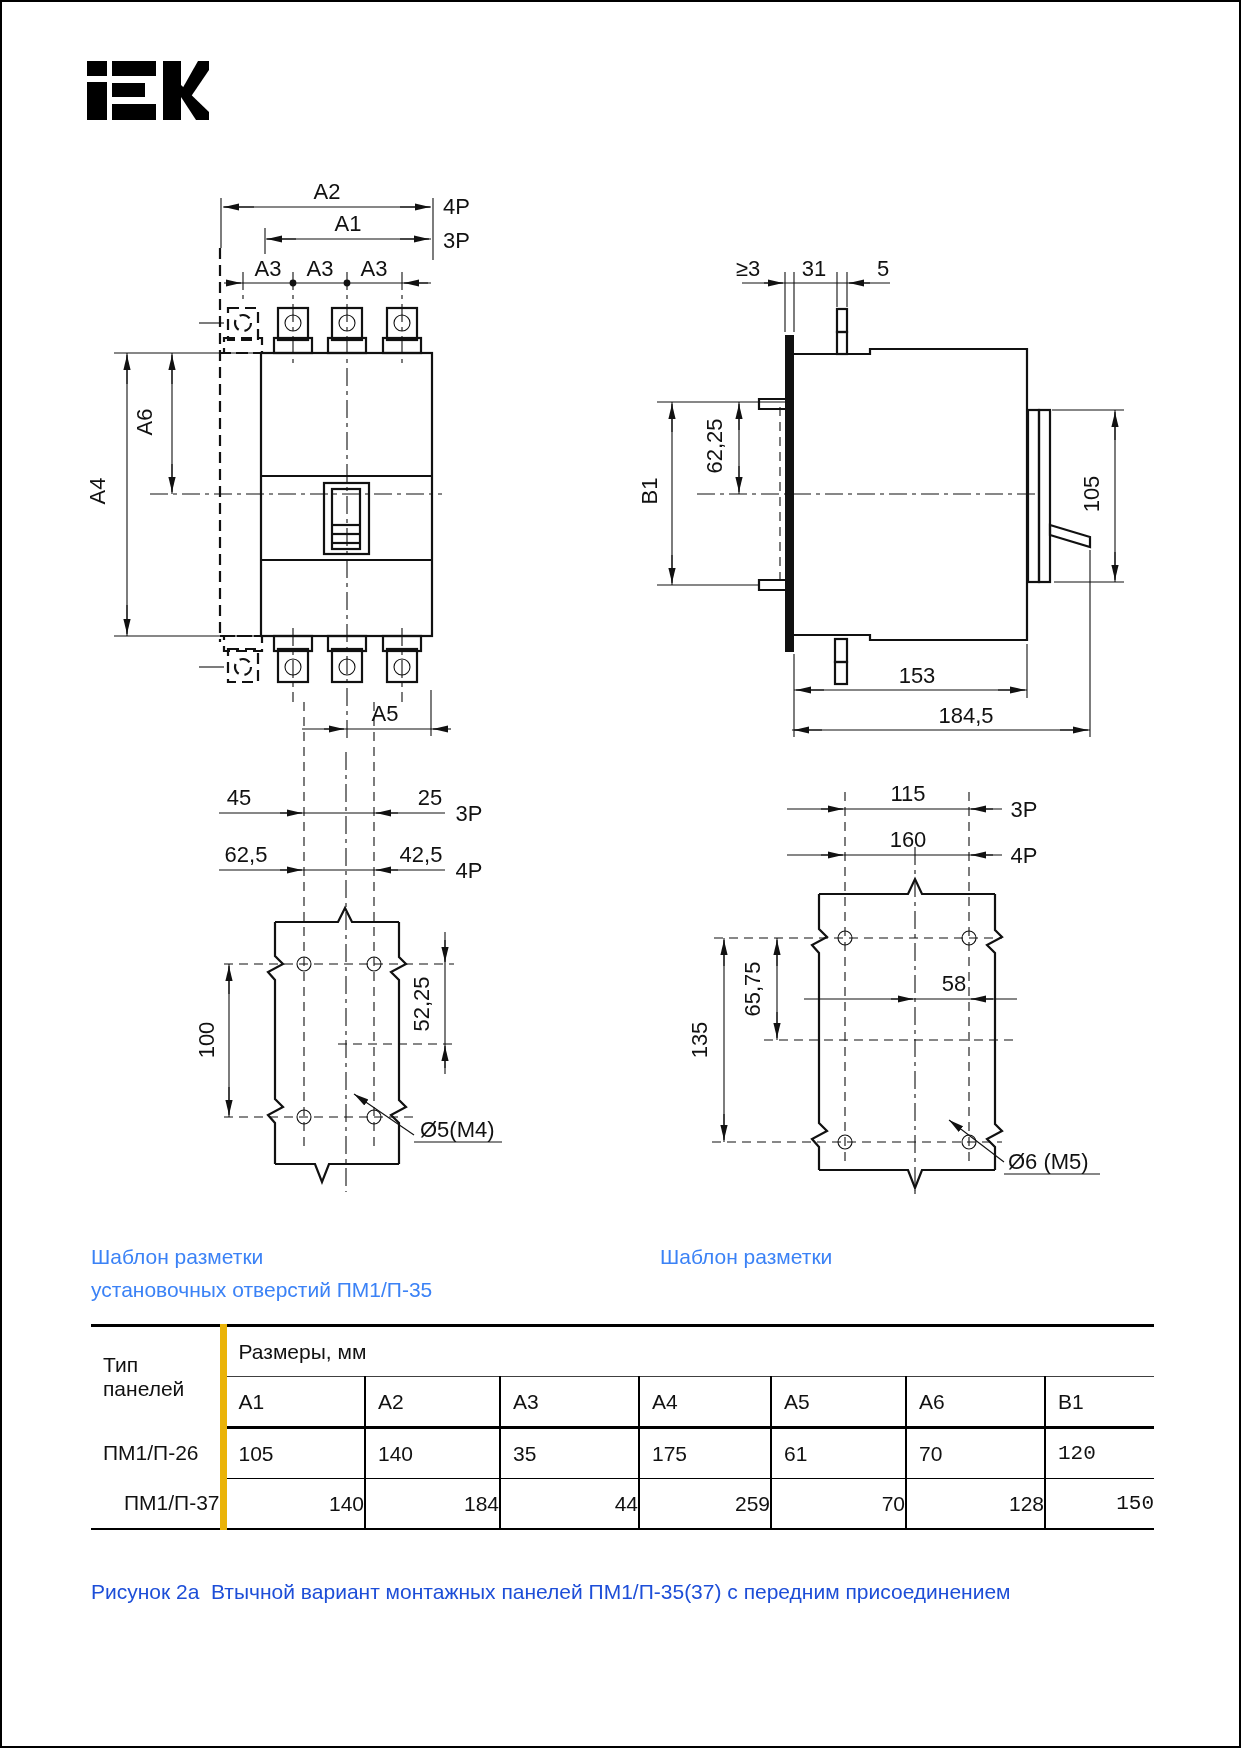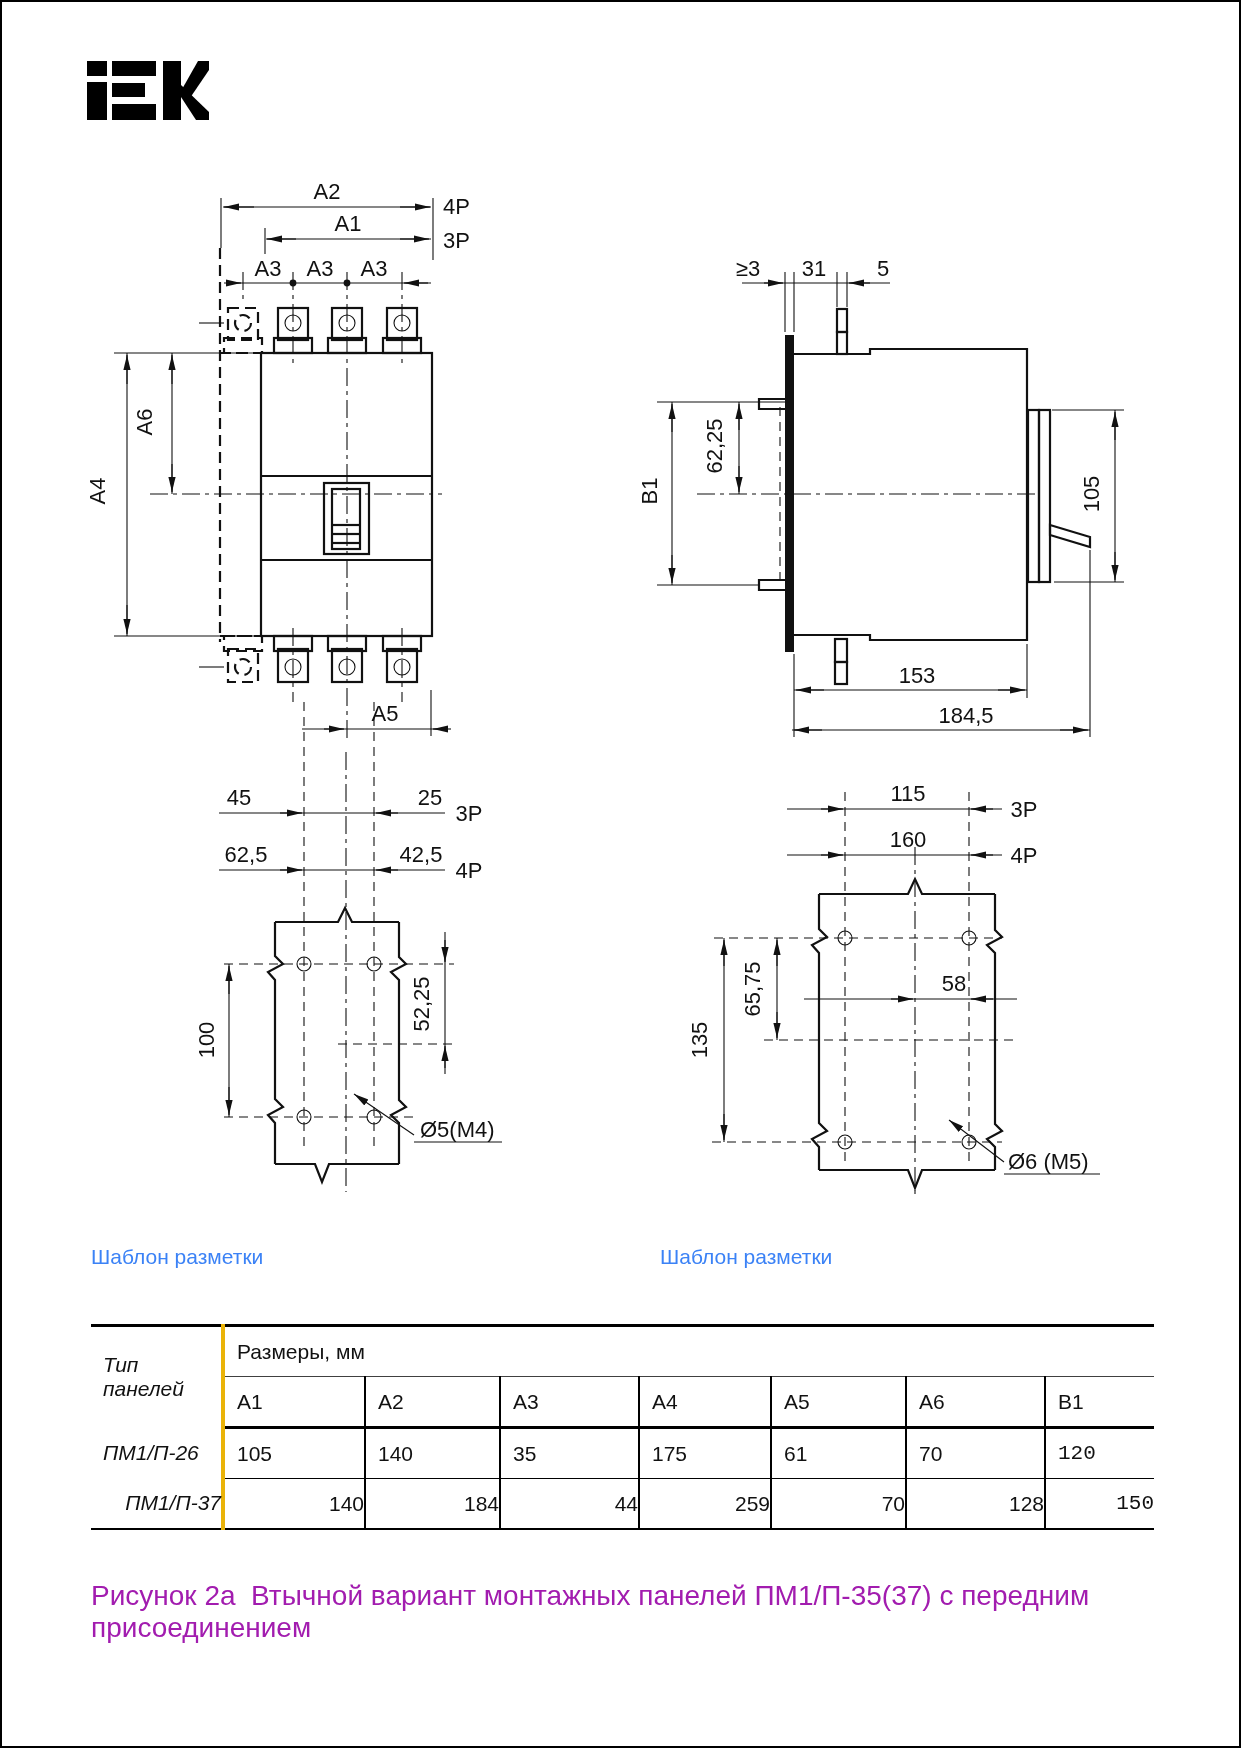--- a/index.html
+++ b/index.html
@@ -3,30 +3,30 @@
 <meta charset="utf-8">
 <style>
   html,body{margin:0;padding:0;background:#e8e8e8;}
   .page{
     position:relative;width:1241px;height:1748px;background:#fff;
     border:2px solid #000;box-sizing:border-box;margin:0 auto;overflow:hidden;
     font-family:"Liberation Sans", sans-serif;color:#111;
   }
   svg text{font-family:"Liberation Sans", sans-serif;font-size:22px;fill:#111;}
   .caption{position:absolute;font-size:21px;line-height:33px;color:#3b82f6;}
-  .fig-caption{position:absolute;left:89px;top:1578px;font-size:28px;color:#a21caf;}
+  .fig-caption{position:absolute;left:89px;top:1578px;font-size:21px;color:#1d4ed8;}
   table.dims{
     position:absolute;left:89px;top:1322px;width:1063px;
     border-collapse:collapse;table-layout:fixed;font-size:21px;
     border-top:3px solid #000;border-bottom:2px solid #000;
   }
   table.dims th, table.dims td{
     font-weight:normal;text-align:left;padding:0 0 0 12px;height:49px;vertical-align:middle;
   }
-  .cell-type{border-right:4px solid #eab308;font-style:italic;}
+  .cell-type{border-right:7px solid #eab308;}
   .group-head{border-bottom:1px solid #404040;}
   .col-head{border-bottom:3px solid #000;border-right:2px solid #000;}
   .col-head:last-child{border-right:none;}
   td.val{border-right:2px solid #000;border-bottom:1px solid #000;}
   td.val:last-child{border-right:none;font-family:Liberation Mono, monospace;}
   tr.last td{border-bottom:none;text-align:right;}
 </style>
 </head>
 <body>
 
@@ -334,20 +334,21 @@
       <text x="952" y="989" text-anchor="middle">58</text>
 
       <line class="arr" x1="1002" y1="1160" x2="947" y2="1118"></line>
       <line class="dim" x1="1002" y1="1172" x2="1098" y2="1172"></line>
       <text x="1006" y="1167">Ø6 (M5)</text>
     </g>
   </svg>
 
   <div class="caption" style="left:89px;top:1238px">
     <div>Шаблон разметки</div>
+    <div>установочных отверстий ПМ1/П-35</div>
   </div>
   <div class="caption" style="left:658px;top:1238px">
     <div>Шаблон разметки</div>
   </div>
 
   <table class="dims">
     <colgroup>
       <col style="width:132px">
         <col style="width:142px">
         <col style="width:135px">

